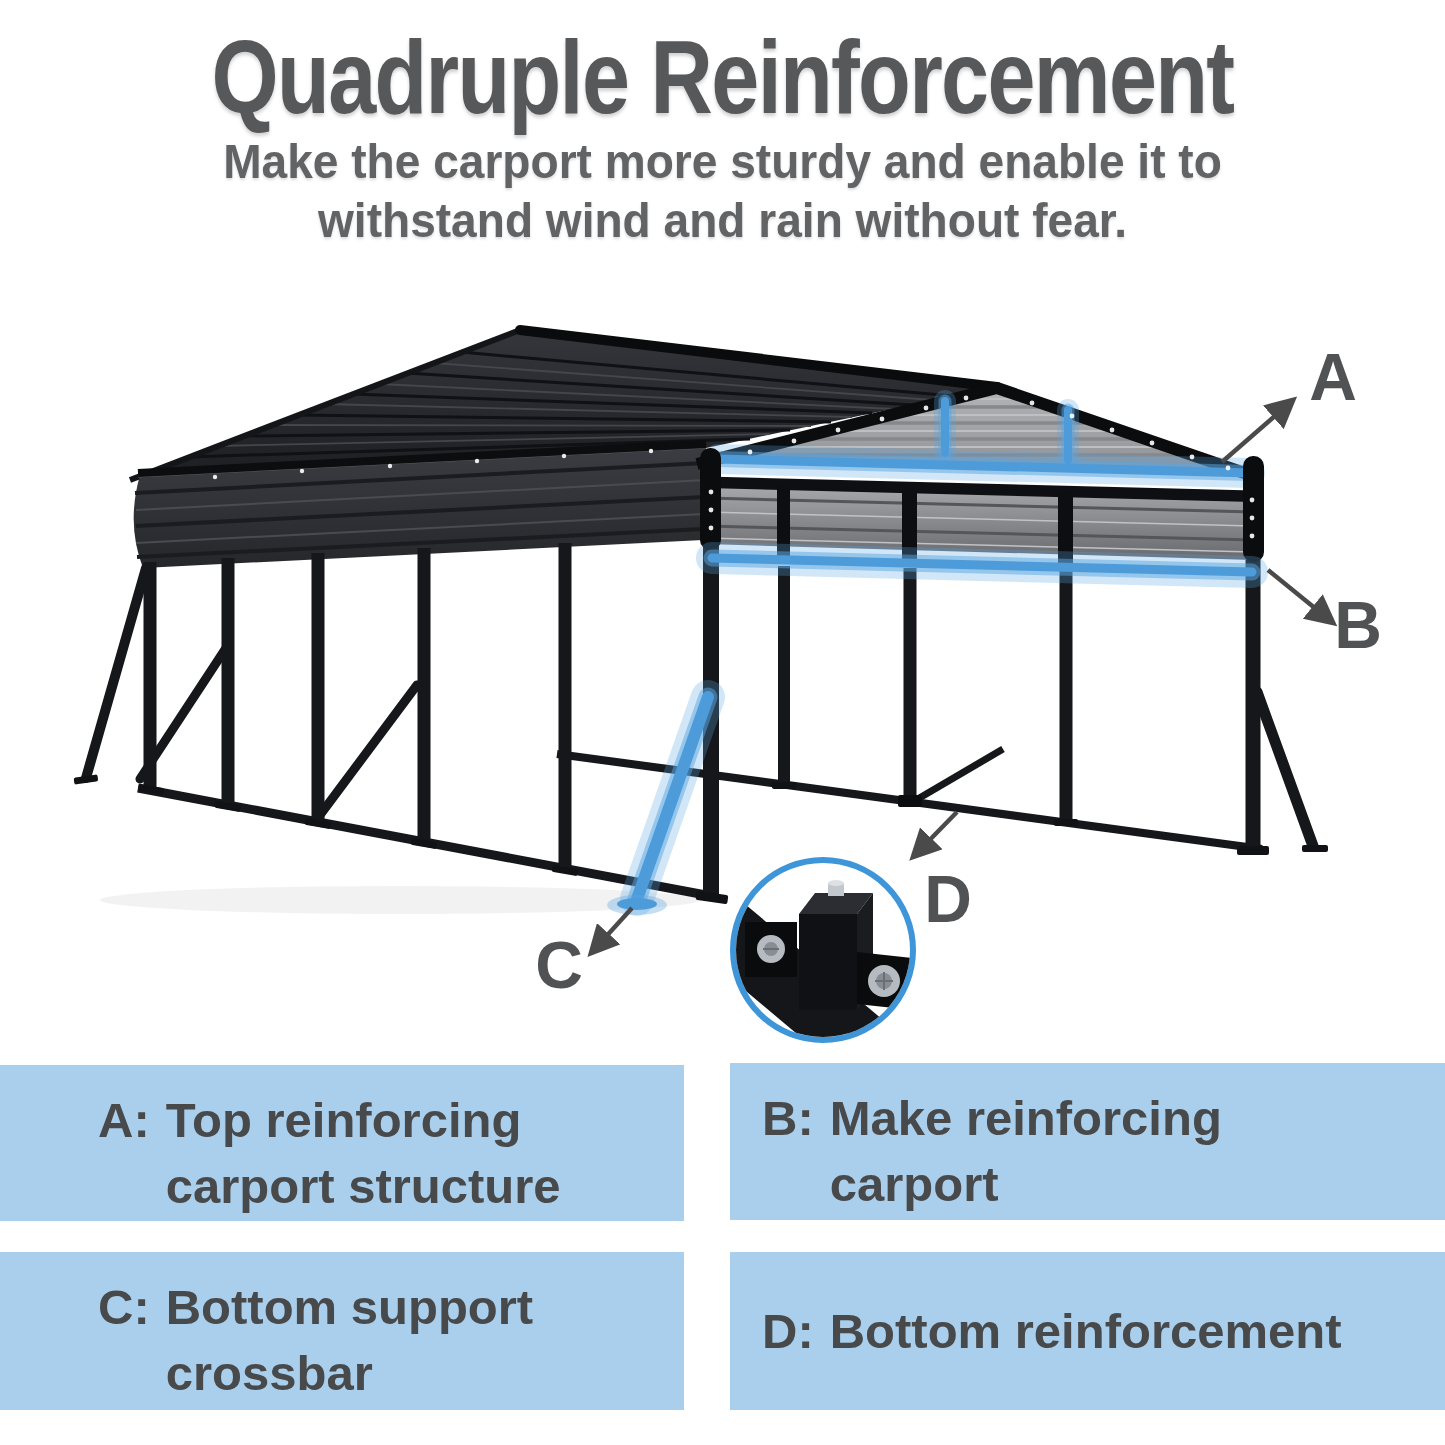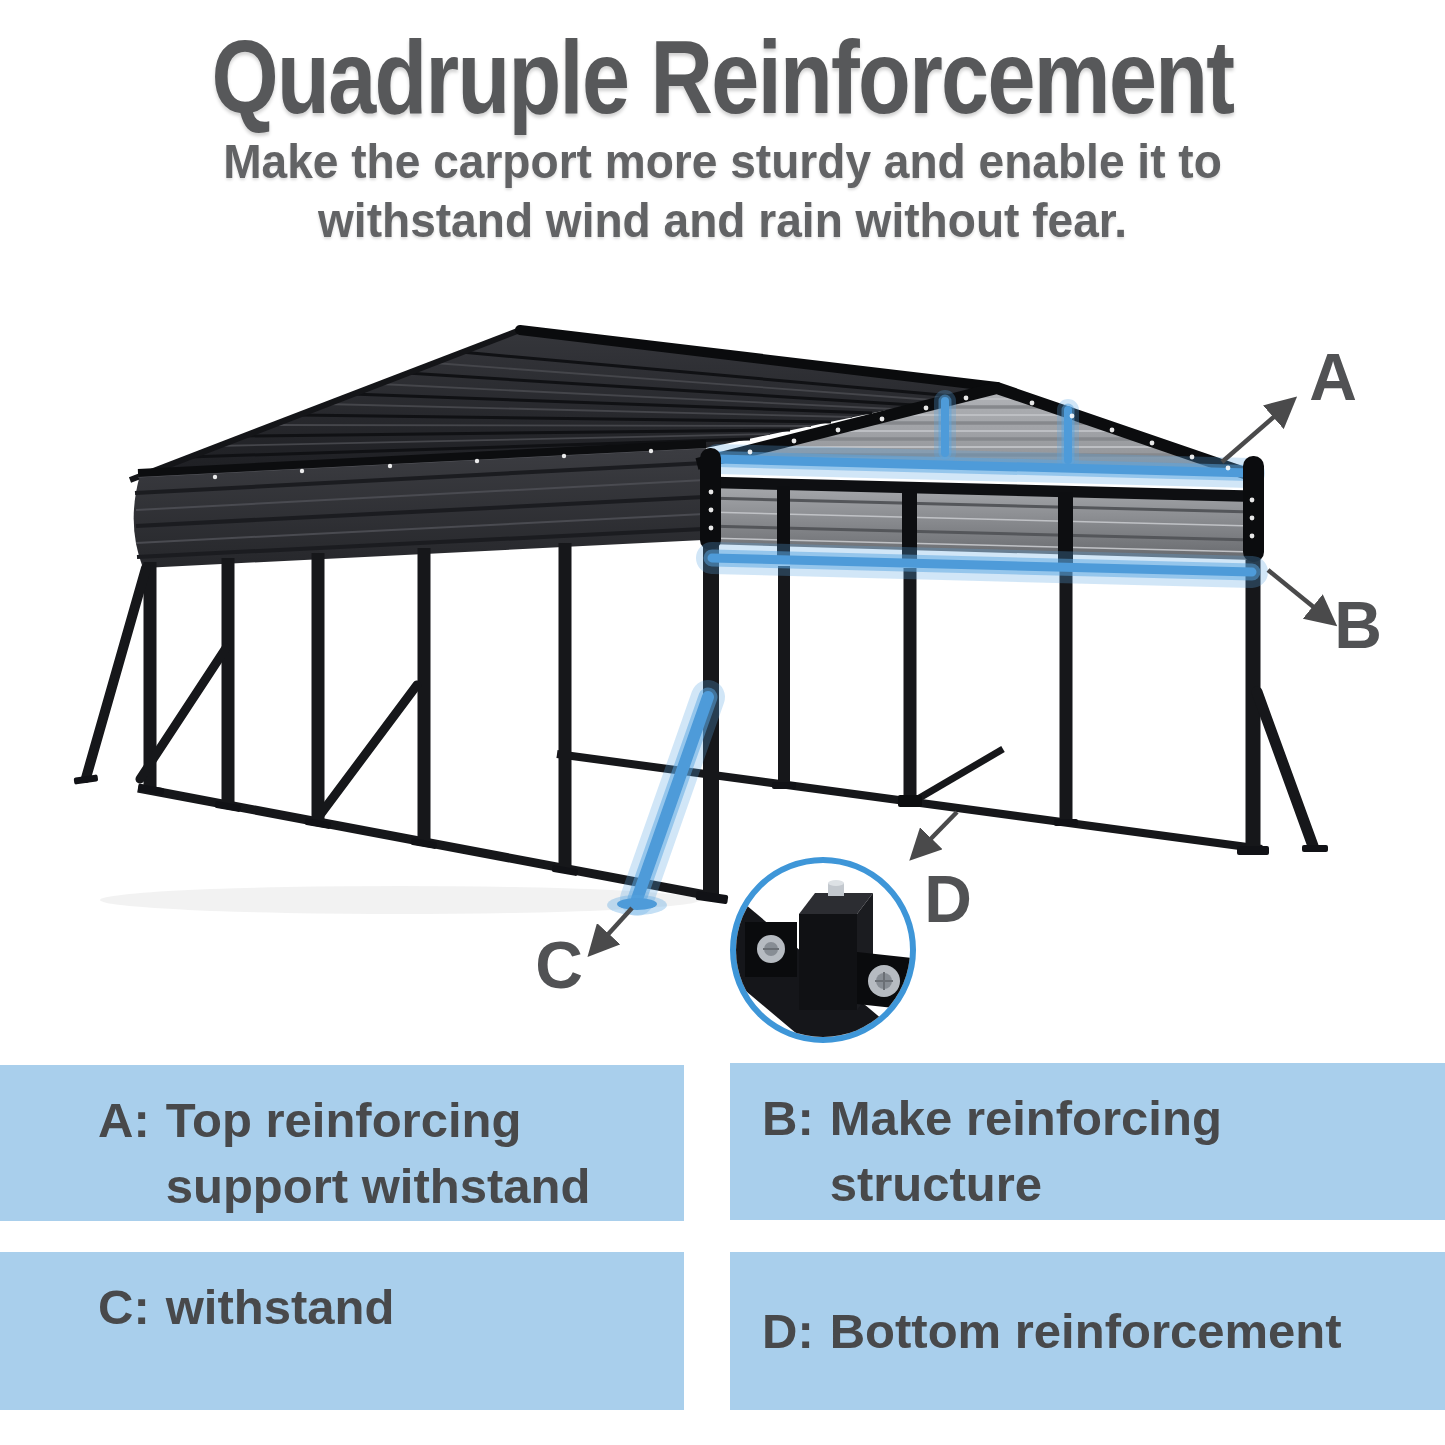--- a/index.html
+++ b/index.html
@@ -277,40 +277,41 @@
       <text class="callout-letter" x="559" y="988" text-anchor="middle">C</text>
       <text class="callout-letter" x="948" y="922" text-anchor="middle">D</text>
     </g>
   </svg>
 
   <div class="label-box box-a">
     <div class="lbl">
       <span class="prefix">A:</span>
       <span class="body">
         <span class="ln">Top reinforcing</span>
-        <span class="ln">support withstand</span>
+        <span class="ln">carport structure</span>
       </span>
     </div>
   </div>
 
   <div class="label-box box-b">
     <div class="lbl">
       <span class="prefix">B:</span>
       <span class="body">
         <span class="ln">Make reinforcing</span>
-        <span class="ln">structure</span>
+        <span class="ln">carport</span>
       </span>
     </div>
   </div>
 
   <div class="label-box box-c">
     <div class="lbl">
       <span class="prefix">C:</span>
       <span class="body">
-        <span class="ln">withstand</span>
+        <span class="ln">Bottom support</span>
+        <span class="ln">crossbar</span>
       </span>
     </div>
   </div>
 
   <div class="label-box box-d">
     <div class="lbl">
       <span class="prefix">D:</span>
       <span class="body">
         <span class="ln">Bottom reinforcement</span>
         <span class="ln"></span>

